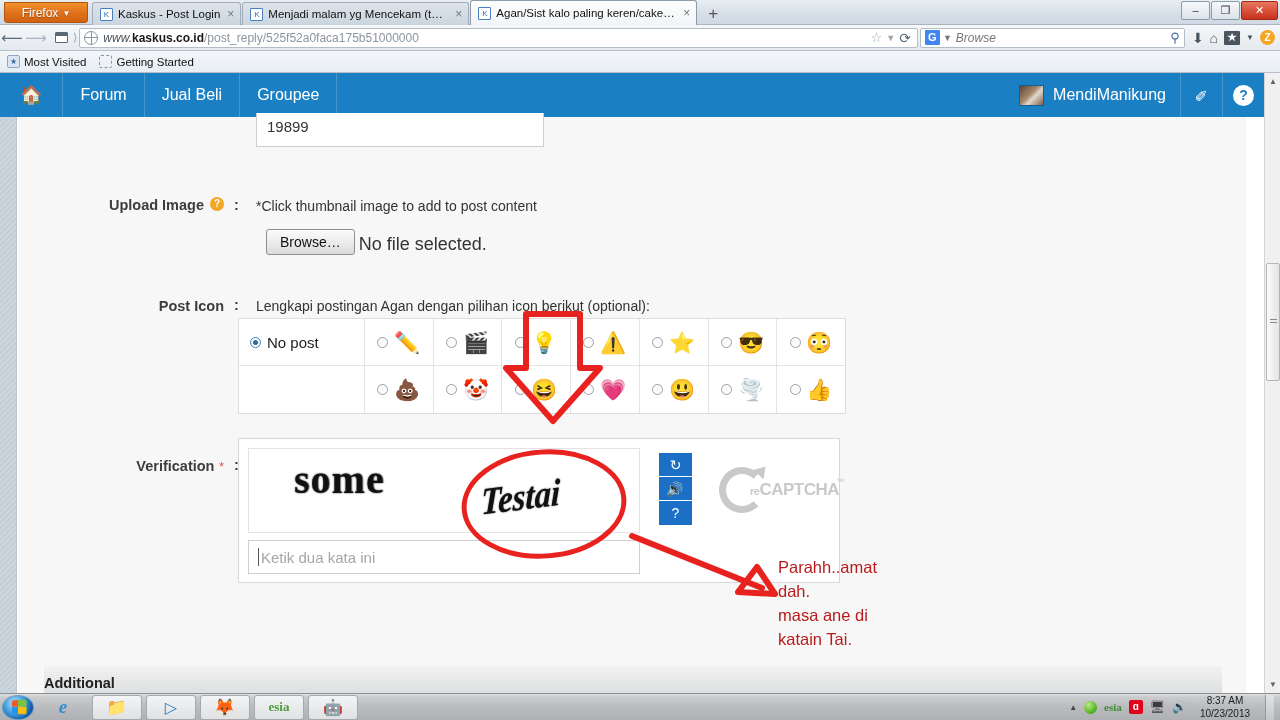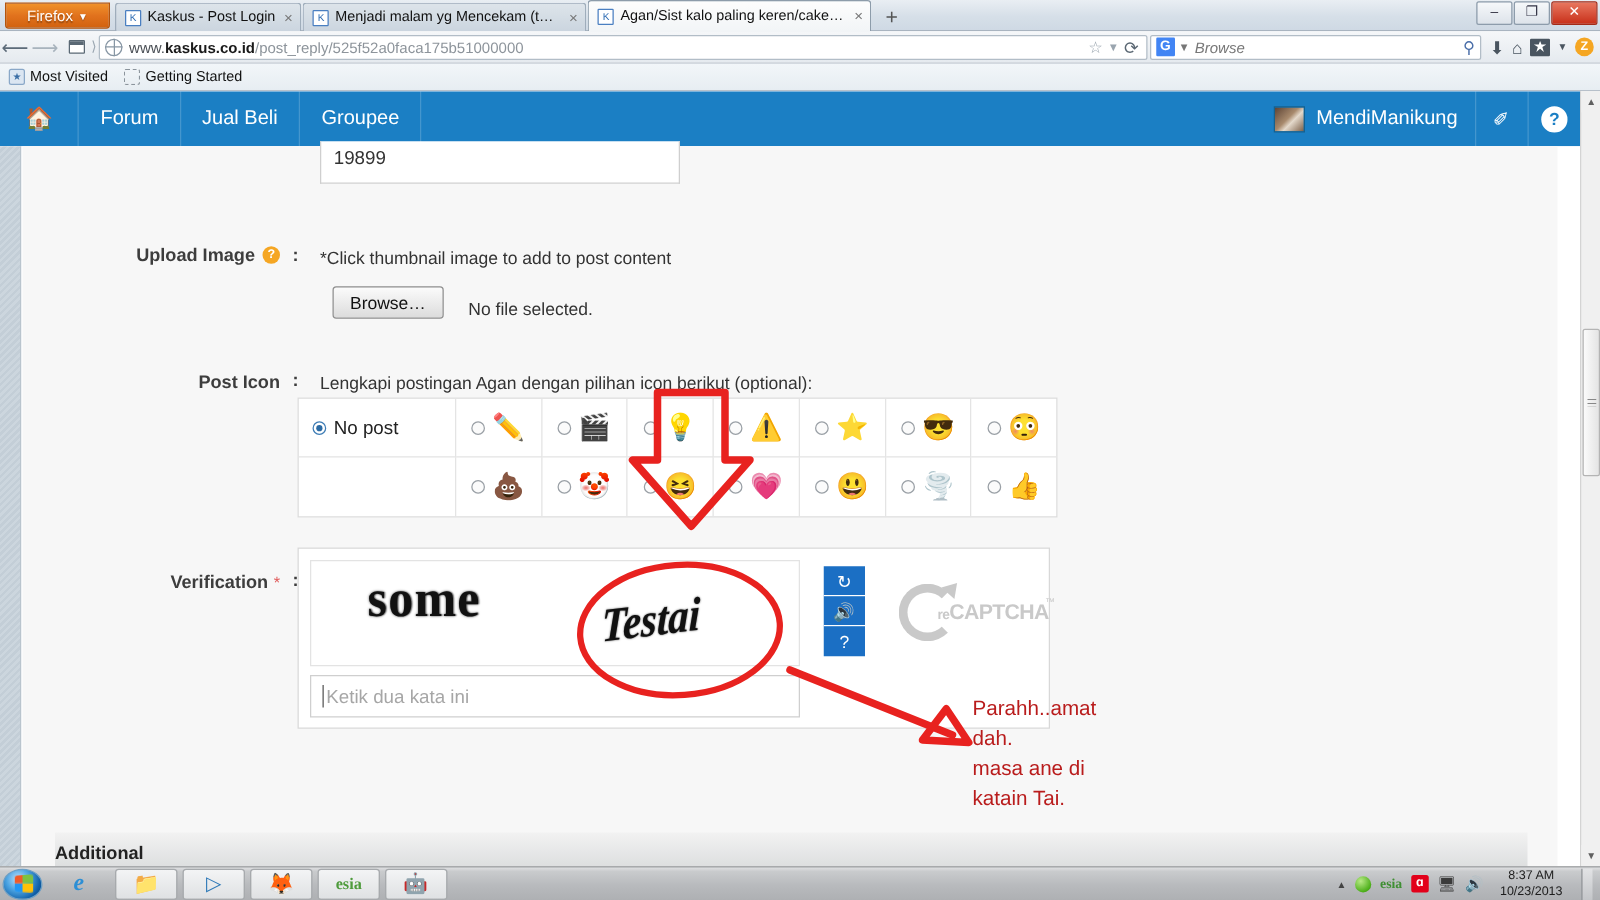--- a/index.html
+++ b/index.html
@@ -73,21 +73,21 @@
   .urlbar {
     flex:1; height:20px; margin:0 2px; background:#fff;
     border:1px solid #b2bdc7; border-radius:2px;
     display:flex; align-items:center; padding:0 4px; font-size:12px;
   }
   .globe { width:14px;height:14px;border:1.3px solid #8796a4;border-radius:50%;margin-right:5px;position:relative;}
   .globe:before{content:"";position:absolute;left:-1px;top:5px;width:14px;height:1.3px;background:#8796a4;}
   .globe:after{content:"";position:absolute;left:5.5px;top:-1px;width:1.3px;height:14px;background:#8796a4;}
   .url-dim { color:#8d949b; }
   .url-strong { color:#1a1a1a; font-weight:bold; }
-  .url-host { color:#4a4f55; }
+  .url-host { color:#4a4f55;font-style:italic; }
   .urlicons { display:flex; align-items:center; color:#9aa5af; font-size:13px; gap:4px; margin-right:2px;}
   .searchbar {
     width:265px;height:20px;background:#fff;border:1px solid #b2bdc7;border-radius:2px;
     display:flex;align-items:center;padding:0 4px;font-size:12px;margin-right:2px;
   }
   .glogo{width:15px;height:15px;background:#4285f4;color:#fff;font-weight:bold;font-size:11px;
     line-height:15px;text-align:center;border-radius:1px;margin-right:3px;}
   .search-ph{ color:#777; font-style:italic; flex:1; }
   .toolbtns { display:flex; align-items:center; gap:6px; padding:0 5px; color:#4a5560; font-size:14px;}
   .bookmarkbtn{width:16px;height:14px;background:#4a5560;position:relative;border-radius:1px;}
@@ -156,21 +156,21 @@
     background:#fff;border:1px solid #cfcfcf;border-top:none;
     font-size:15px;color:#333; padding:5px 0 0 10px;
   }
 
   .hint{ font-size:14px; color:#333; }
   .browse-btn{
     display:inline-block; padding:4px 13px; font-size:14px; color:#111;
     background:linear-gradient(to bottom,#fbfbfb,#dcdcdc);
     border:1px solid #8e8e8e; border-radius:3px;
   }
-  .nofile{ font-size:14px;color:#333; margin-left:20px; }
+  .nofile{ font-size:18px;color:#333; margin-left:4px; }
   .igrow{ display:flex; }
   .igcell{
     flex:1; height:47px; border-right:1px solid #e4e4e4; border-bottom:1px solid #e4e4e4;
     display:flex; align-items:center; justify-content:center; gap:6px;
   }
   .igrow:last-child .igcell{ border-bottom:none; }
   .igcell:last-child{ border-right:none; }
   .igcell.noicon{ flex:0 0 126px; justify-content:flex-start; padding-left:11px; font-size:15px; color:#222;}
   .radio{
     width:11px;height:11px;border-radius:50%;border:1px solid #9aa0a6;background:#fbfbfb;flex:0 0 11px;

